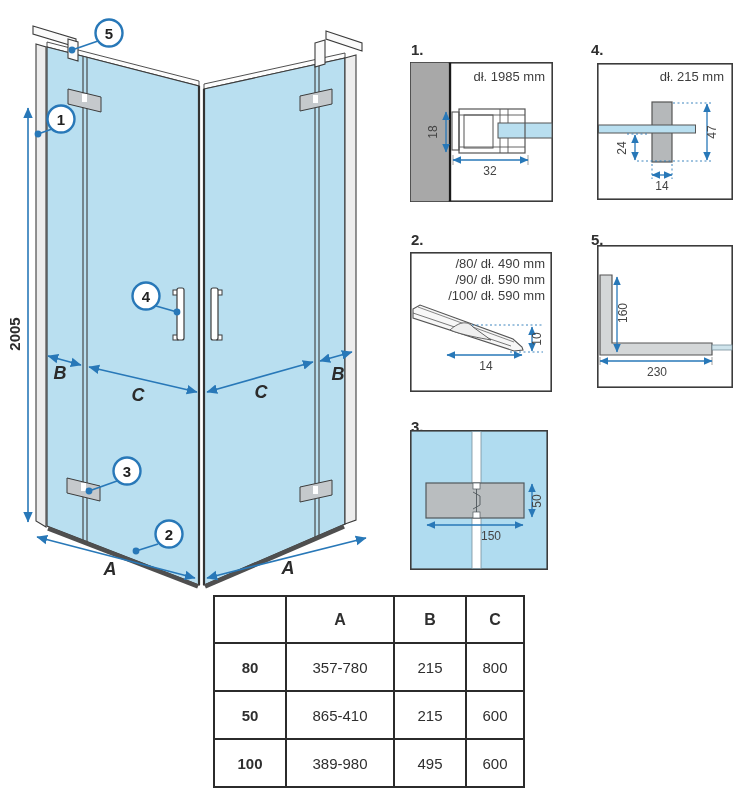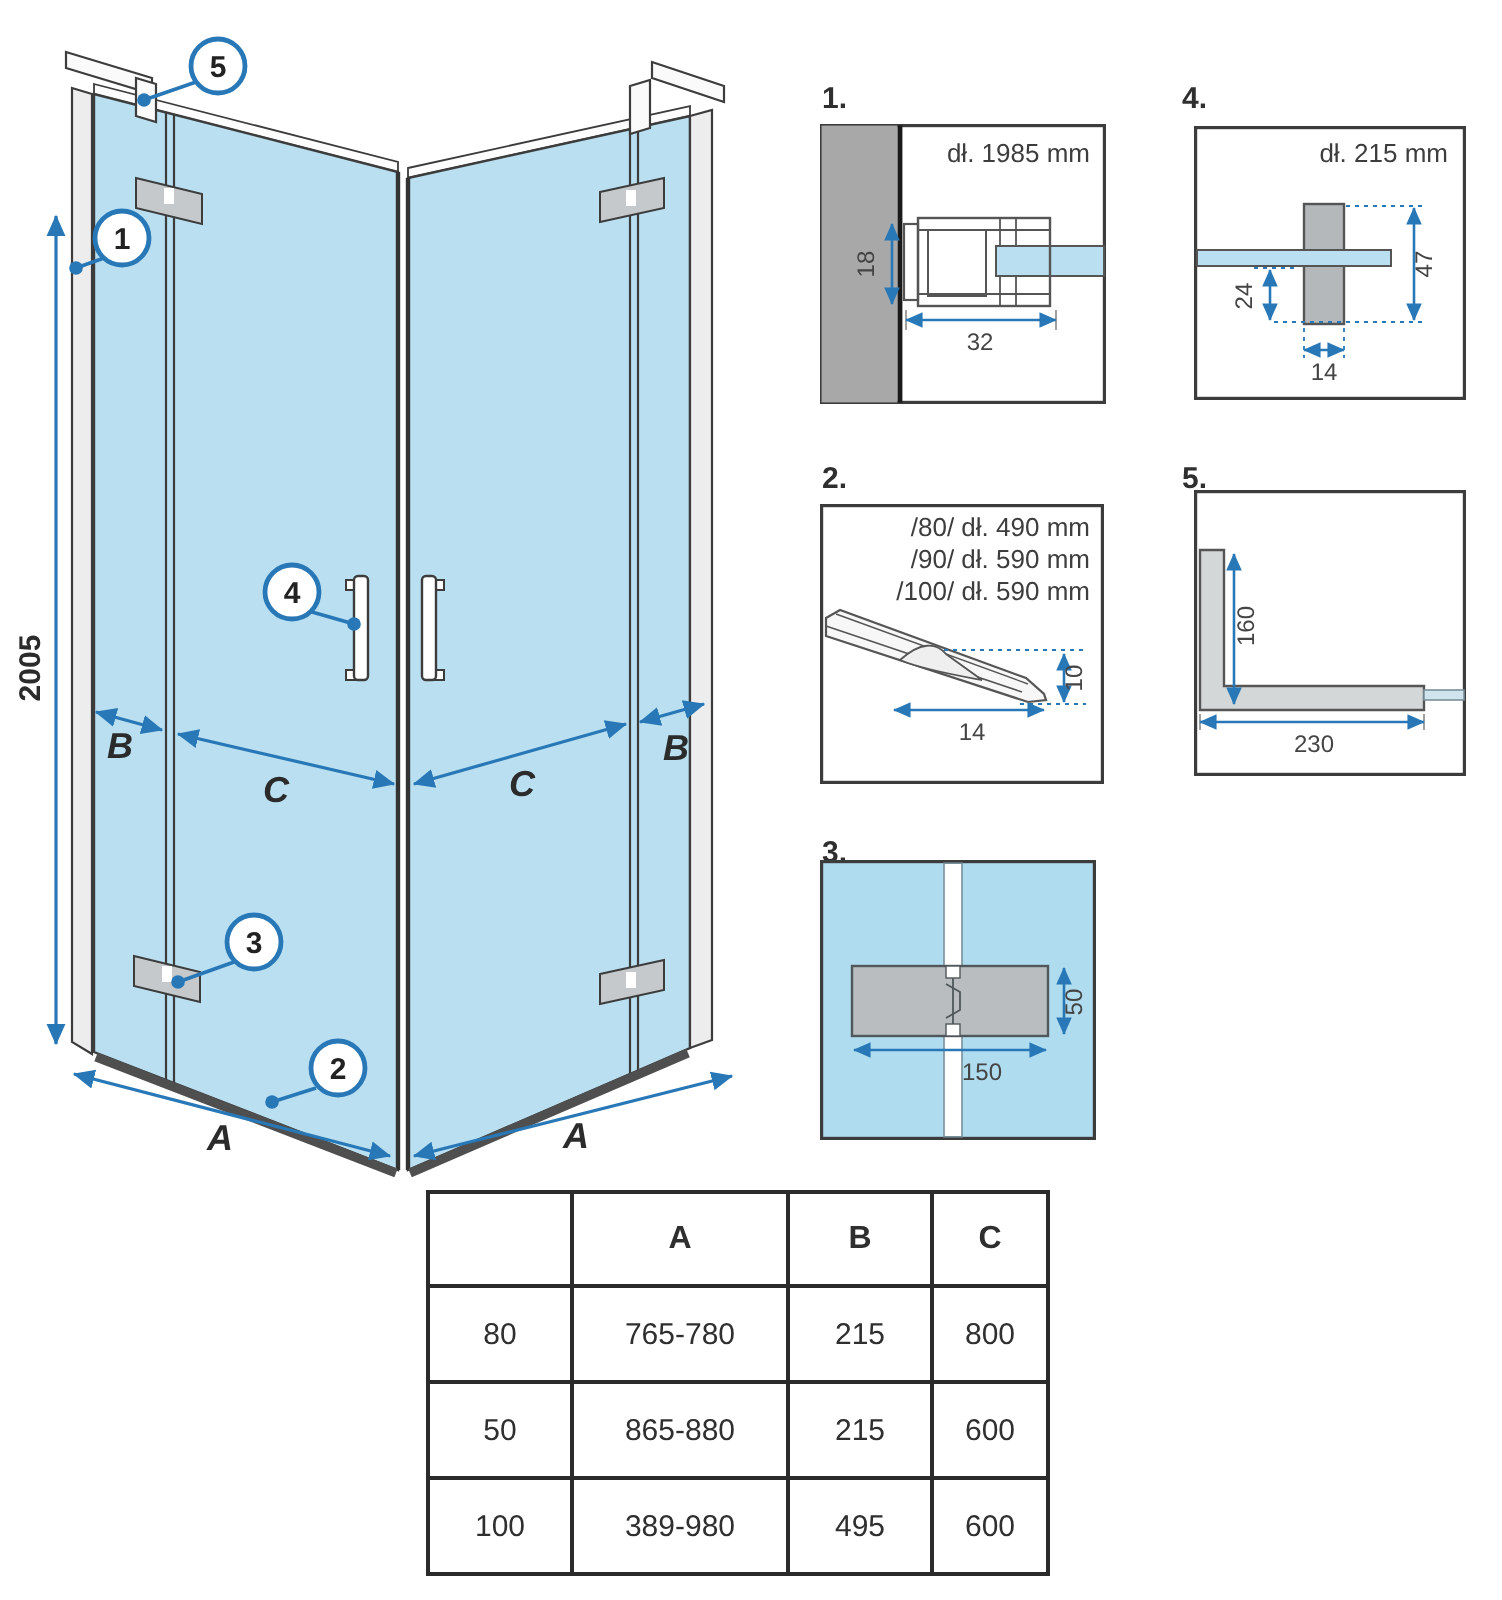--- a/index.html
+++ b/index.html
@@ -9,21 +9,21 @@
   .panel-num{position:absolute;font-size:15px;font-weight:bold;color:#2f2f2f;}
   svg text{font-family:"Liberation Sans",sans-serif;}
   .dim-txt{font-size:12px;fill:#444;}
   .title-txt{font-size:13px;fill:#3d3d3d;}
   .abc-txt{font-size:18px;font-weight:bold;font-style:italic;fill:#2b2b2b;}
   .co-txt{font-size:15px;font-weight:bold;fill:#222;}
   .spec-table{border-collapse:collapse;table-layout:fixed;background:#fff;}
   .spec-table td{border:2px solid #2b2b2b;text-align:center;vertical-align:middle;
                  font-size:15px;color:#2f2f2f;padding:0;}
   .spec-table .hd{font-size:16px;font-weight:bold;}
-  .spec-table .sz{font-weight:normal;}
+  .spec-table .sz{font-weight:bold;}
 </style>
 </head>
 <body>
 
 <div class="page">
 
   <svg class="abs" style="left:0;top:0" width="410" height="620" viewBox="0 0 410 620">
     <defs>
       <marker id="arrM" viewBox="0 0 10 10" refX="8.5" refY="5" markerWidth="7.5" markerHeight="7.5" orient="auto-start-reverse">
         <path d="M0,1 L9,5 L0,9 z" fill="#2878b8"></path>
@@ -276,27 +276,27 @@
       </colgroup>
     <tbody>
       <tr style="height:47px">
         <td class="hd"></td>
         <td class="hd">A</td>
         <td class="hd">B</td>
         <td class="hd">C</td>
       </tr>
       <tr style="height:48px">
         <td class="sz">80</td>
-        <td>765-780</td>
+        <td>357-780</td>
         <td>215</td>
         <td>800</td>
       </tr>
       <tr style="height:48px">
         <td class="sz">50</td>
-        <td>865-880</td>
+        <td>865-410</td>
         <td>215</td>
         <td>600</td>
       </tr>
       <tr style="height:48px">
         <td class="sz">100</td>
         <td>389-980</td>
         <td>495</td>
         <td>600</td>
       </tr>
     </tbody>

